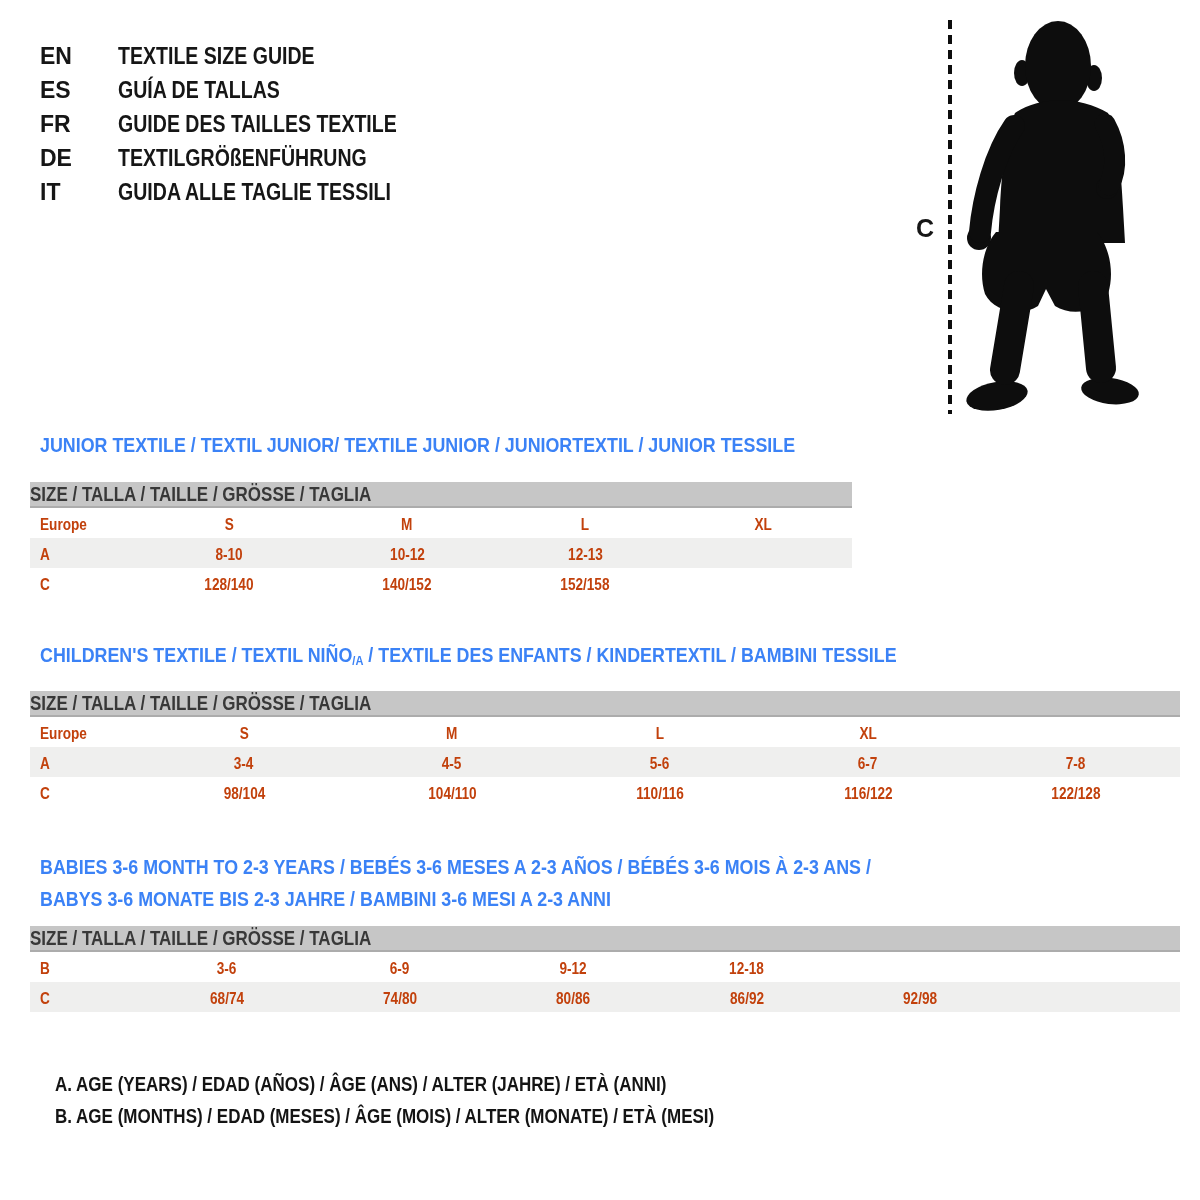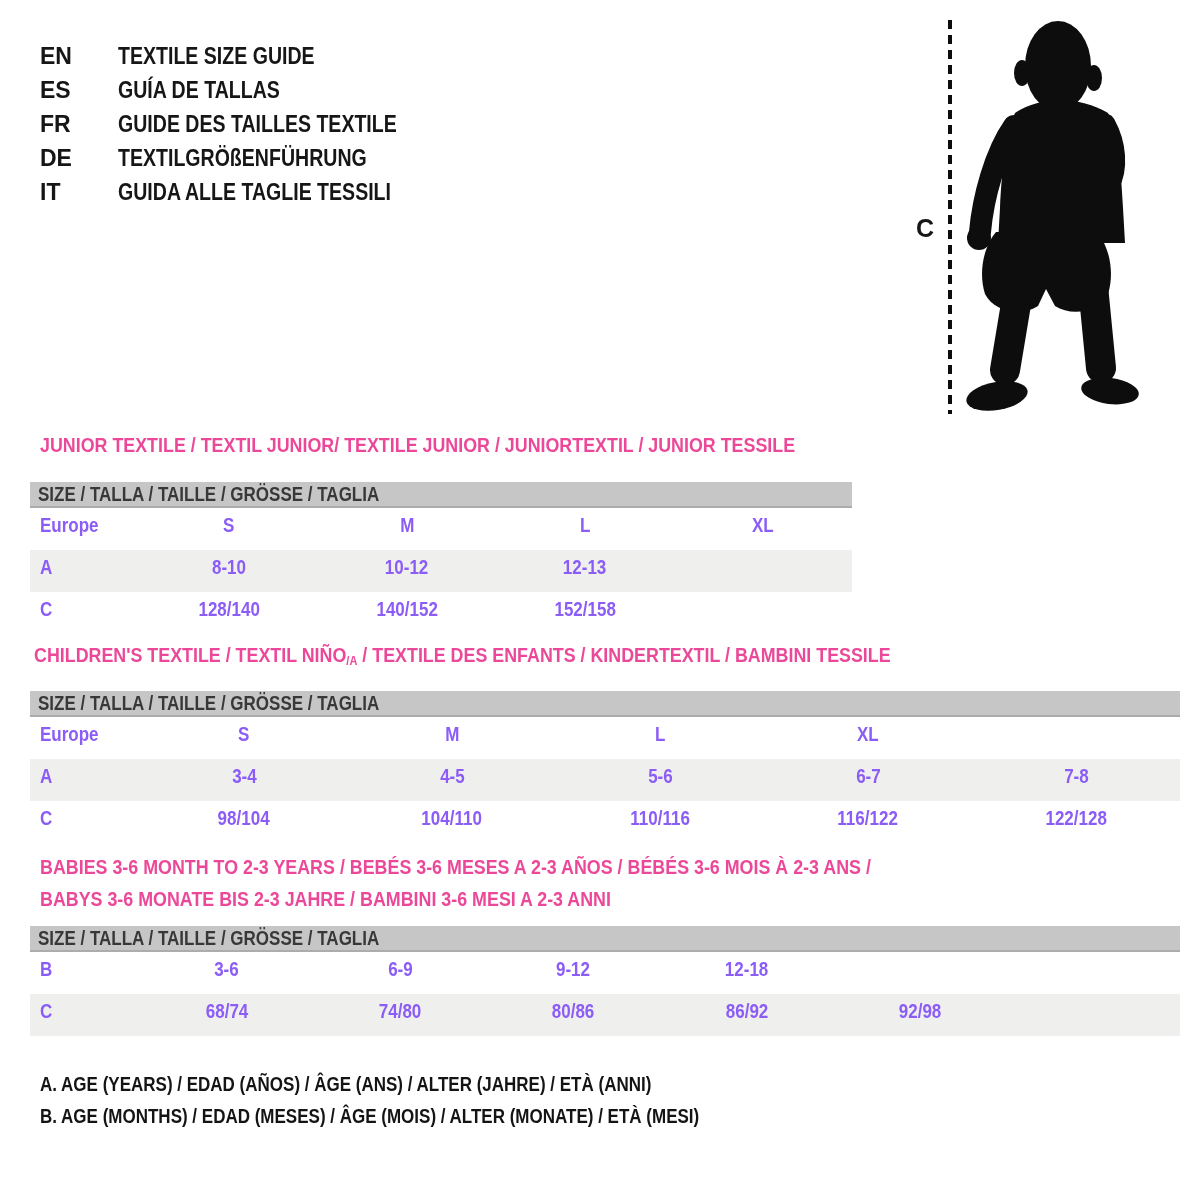--- a/index.html
+++ b/index.html
@@ -16,40 +16,40 @@
   
   .lang-block { position:absolute; left:40px; top:27px;margin-top:12px; }
   .lang-row  { display:flex; height:34px; line-height:34px; font-weight:bold; font-size:23px; }
   .lang-code { flex:0 0 78px; }
 
   
   .figure-svg { position:absolute; left:938px; top:16px; }
   .measure-label { position:absolute; left:916px; top:214px; font-size:25px; font-weight:bold; }
 
   
-  .tbl-title { position:absolute; font-size:21px; font-weight:bold; line-height:23px; white-space:nowrap; color:#ec4899; }
+  .tbl-title { position:absolute; font-size:21px; font-weight:bold; line-height:23px; white-space:nowrap; color:#3b82f6; }
   .tbl-title .sub { font-size:13px; vertical-align:-3px; }
   .title2line .line { height:32px; line-height:32px; }
 
   
   .table { position:absolute; }
   .size-bar {
     height:26px; line-height:24px; background:#c6c6c6; border-bottom:2px solid #acacac;
-    padding-left:8px; font-size:20px; font-weight:bold; color:#383838; white-space:nowrap;
+    font-size:20px; font-weight:bold; color:#383838; white-space:nowrap;
   }
-  .t-row { display:grid; height:42px; line-height:34px; font-size:20px; font-weight:bold; color:#8b5cf6; }
+  .t-row { display:grid; height:30px; line-height:34px; font-size:16px; font-weight:bold; color:#c2410c; }
   .cols4 .t-row { grid-template-columns:110px repeat(4,1fr); }
   .cols5 .t-row { grid-template-columns:110px repeat(5,1fr); }
   .cols6 .t-row { grid-template-columns:110px repeat(6,1fr); }
   .t-row.shaded { background:#efefee; }
   .cell { text-align:center; white-space:nowrap; }
   .cell.lbl { text-align:left; padding-left:10px; }
 
   
-  .legend { position:absolute; left:40px; top:1068px; }
+  .legend { position:absolute; left:55px; top:1068px; }
   .legend-line { height:32px; line-height:32px; font-size:20px; font-weight:bold; color:#141414; white-space:nowrap; }
 </style>
 </head>
 <body>
 
 <div class="page">
 
   <div class="lang-block">
     <div class="lang-row">
       <span class="lang-code">EN</span>
@@ -117,21 +117,21 @@
       <div class="cell"><span class="cx">12-13</span></div>
     </div>
     <div class="t-row">
       <div class="cell lbl"><span class="cx cxl">C</span></div>
       <div class="cell"><span class="cx">128/140</span></div>
       <div class="cell"><span class="cx">140/152</span></div>
       <div class="cell"><span class="cx">152/158</span></div>
     </div>
   </div>
 
-  <h2 class="tbl-title" style="left:34px; top:643px;">
+  <h2 class="tbl-title" style="left:40px; top:643px;">
     <span class="cx cxl"><span>CHILDREN'S TEXTILE / TEXTIL NIÑO</span><span class="sub">/A</span><span> / TEXTILE DES ENFANTS / KINDERTEXTIL / BAMBINI TESSILE</span></span>
   </h2>
   <div class="table cols5" style="left:30px; top:691px; width:1150px;">
     <div class="size-bar">
       <span class="cx cxl">SIZE / TALLA / TAILLE / GRÖSSE / TAGLIA</span>
     </div>
     <div class="t-row">
       <div class="cell lbl"><span class="cx cxl">Europe</span></div>
       <div class="cell"><span class="cx">S</span></div>
       <div class="cell"><span class="cx">M</span></div>

